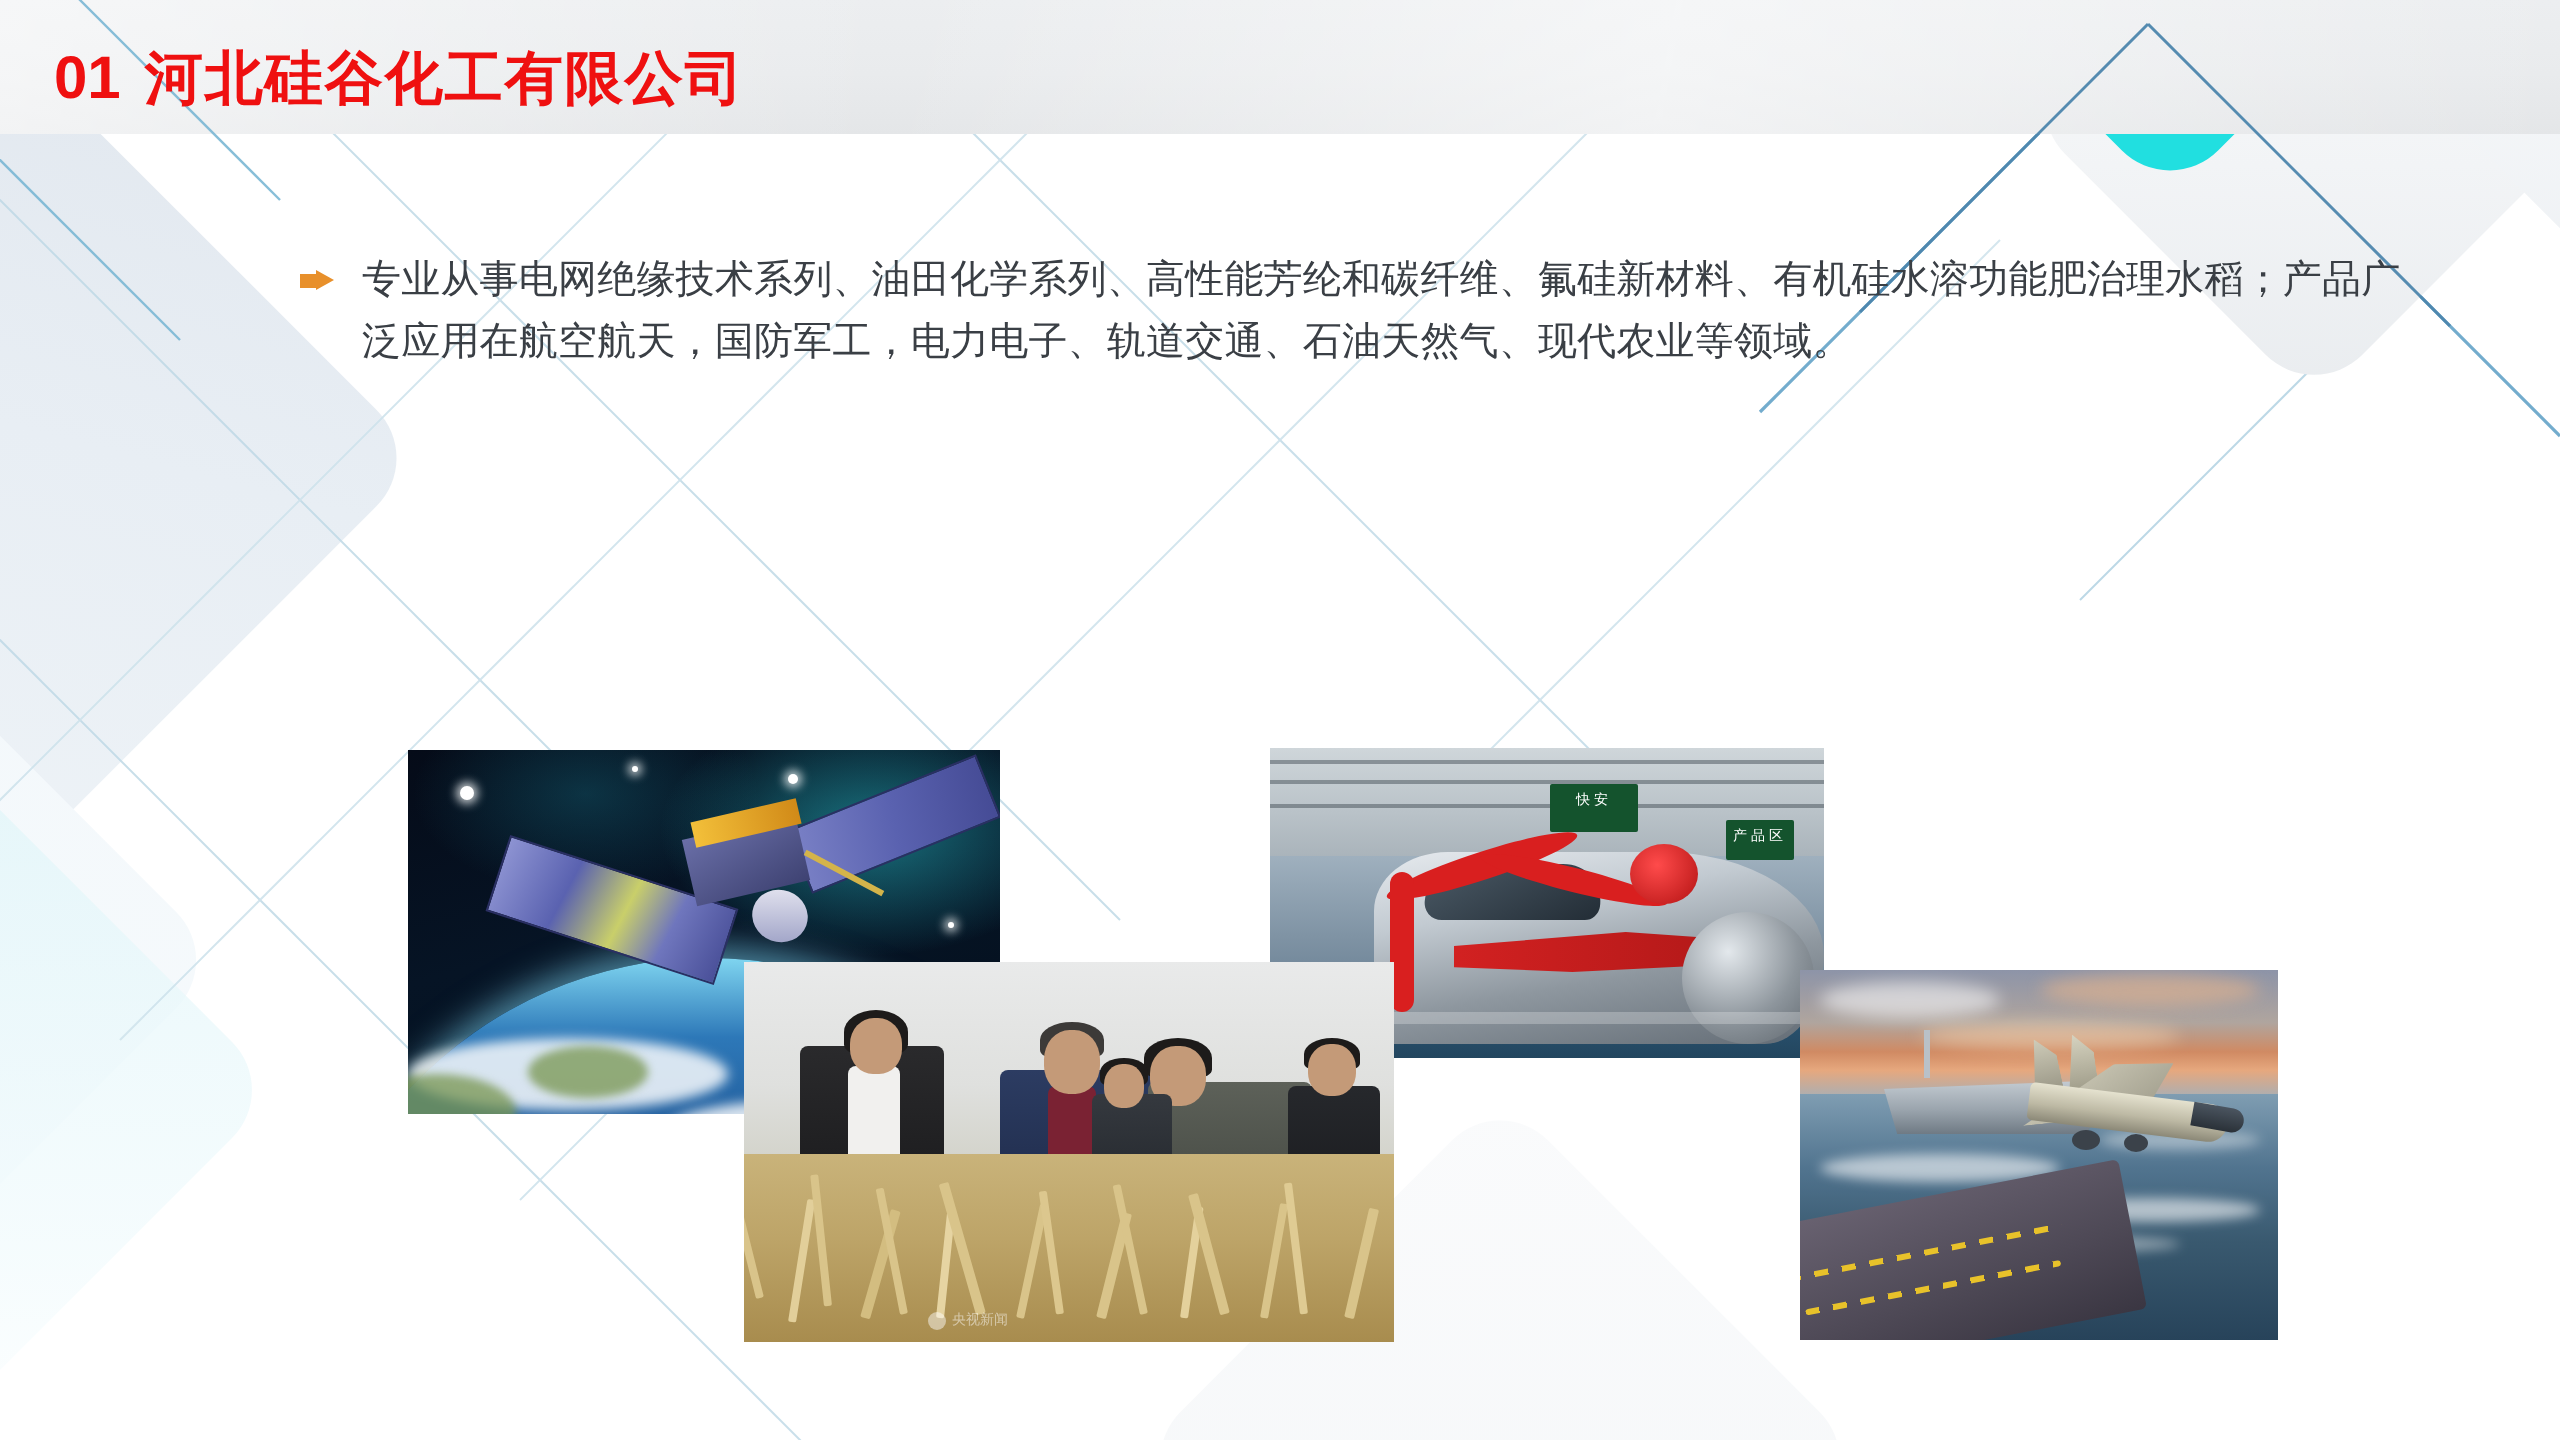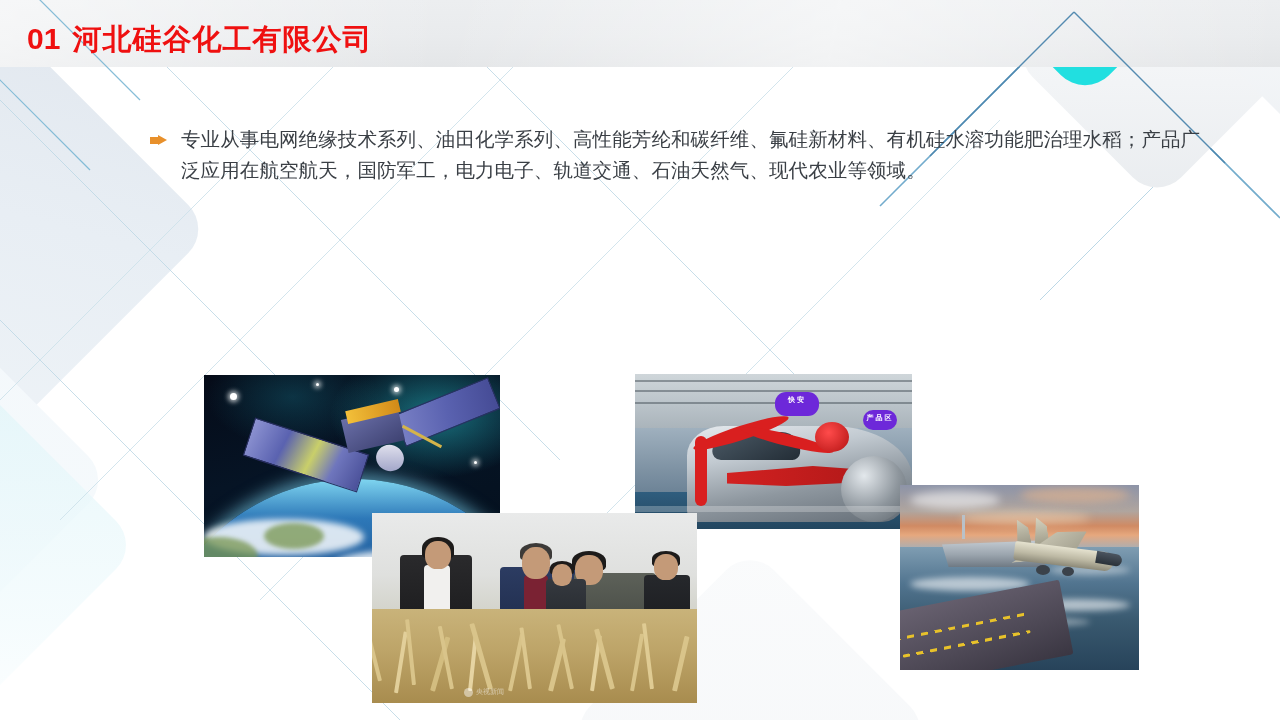--- a/index.html
+++ b/index.html
@@ -128,21 +128,21 @@
 
   
   .ph-train{left:635px;top:374px;width:277px;height:155px;}
   .tr-ceiling{position:absolute;left:0;top:0;width:100%;height:54px;
     background:linear-gradient(180deg,#cfd6da 0%,#b9c2c8 60%,#aab4bb 100%);}
   .tr-truss{position:absolute;top:4px;height:2px;background:rgba(70,80,88,.5);}
   .tr-wall{position:absolute;left:0;top:54px;width:100%;height:101px;
     background:linear-gradient(180deg,#9fb0be 0%,#7f93a4 40%,#516b82 100%);}
   .tr-floor{position:absolute;left:0;top:118px;width:100%;height:37px;
     background:linear-gradient(180deg,#2f5d7e 0%,#23465f 100%);}
-  .tr-sign{position:absolute;background:#6d28d9;border-radius:11px;font-weight:bold;}
+  .tr-sign{position:absolute;background:#14532d;border-radius:1px;}
   .tr-sign span{display:block;color:#fff;font-size:7px;text-align:center;padding-top:3px;letter-spacing:2px;
     font-family:"DejaVu Sans",sans-serif;}
   .tr-nose{position:absolute;left:52px;top:52px;width:225px;height:96px;
     border-radius:50px 110px 40px 12px/40px 70px 60px 16px;
     background:linear-gradient(170deg,#e6eaee 0%,#c2cad1 30%,#8e979f 62%,#636c75 100%);}
   .tr-window{position:absolute;left:78px;top:58px;width:88px;height:28px;
     border-radius:20px 26px 8px 12px;background:linear-gradient(150deg,#4b5a66,#232d36);transform:skewX(-8deg);}
   .tr-redstripe{position:absolute;left:92px;top:92px;width:148px;height:20px;
     background:linear-gradient(90deg,#d22121,#b01818);
     clip-path:polygon(0% 35%,58% 0%,100% 22%,100% 78%,40% 100%,0% 88%);}
@@ -179,21 +179,21 @@
     clip-path:polygon(0% 100%,62% 0%,100% 10%,78% 100%);transform:rotate(-6deg);}
   .jet-tail1{position:absolute;left:18px;top:2px;width:16px;height:34px;
     background:linear-gradient(180deg,#cfccb9,#8d8a7a);
     clip-path:polygon(40% 0%,100% 30%,100% 100%,0% 100%);transform:rotate(-12deg);}
   .jet-tail2{position:absolute;left:36px;top:0px;width:16px;height:34px;
     background:linear-gradient(180deg,#d6d3c0,#95927f);
     clip-path:polygon(40% 0%,100% 30%,100% 100%,0% 100%);transform:rotate(-8deg);}
   .jet-drop{position:absolute;background:#3b424a;border-radius:50%;}
 
   
-  .ph-field{left:372px;top:481px;width:325px;height:190px;margin-top:32px;}
+  .ph-field{left:372px;top:481px;width:325px;height:190px;}
   .fd-sky{position:absolute;left:0;top:0;width:100%;height:112px;
     background:linear-gradient(180deg,#e9eaea 0%,#dfe0de 55%,#cfcfc4 100%);}
   .fd-crop{position:absolute;left:0;top:96px;width:100%;height:94px;
     background:linear-gradient(180deg,#c9b37a 0%,#bda468 45%,#a88c4e 100%);}
   .blade{position:absolute;background:#d9c48a;transform-origin:bottom center;border-radius:1px;}
   .person{position:absolute;border-radius:4px 4px 0 0;}
   .head{position:absolute;border-radius:46% 46% 44% 44%;background:#c49a78;}
   .hair{position:absolute;border-radius:50% 50% 22% 22%;background:#1d1b1a;}
   .fd-wm{position:absolute;left:92px;bottom:6px;display:flex;align-items:center;gap:3px;opacity:.55;}
   .fd-wm .wm-dot{width:9px;height:9px;border-radius:50%;background:rgba(255,255,255,.85);}

